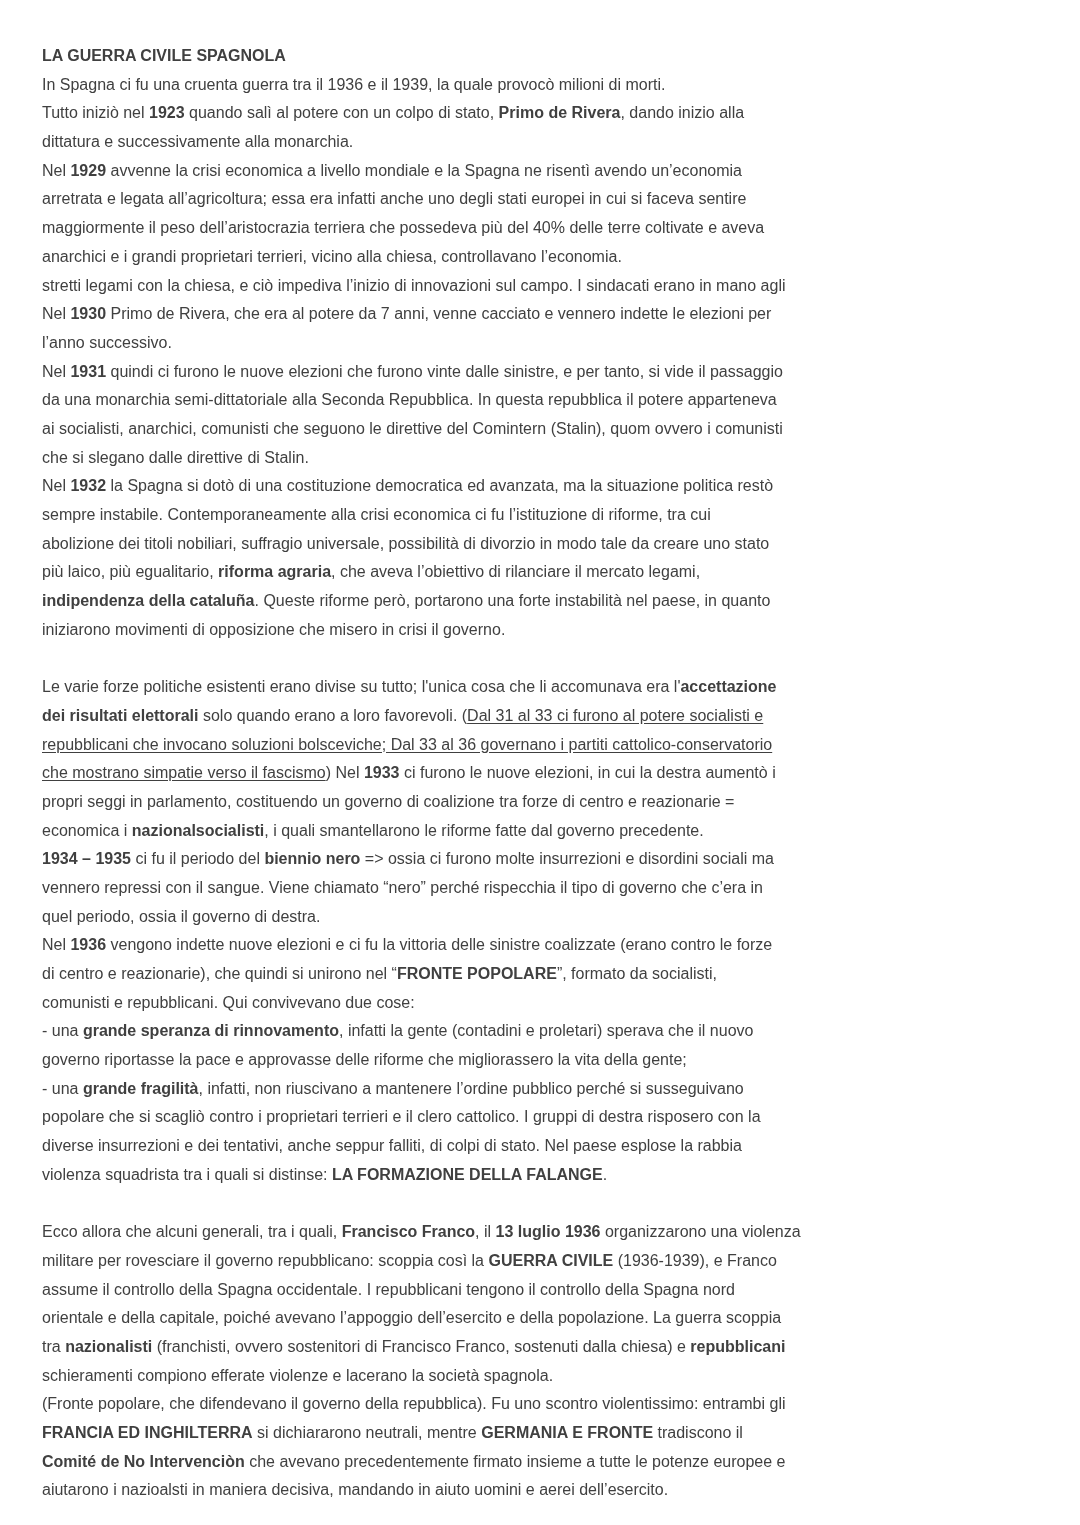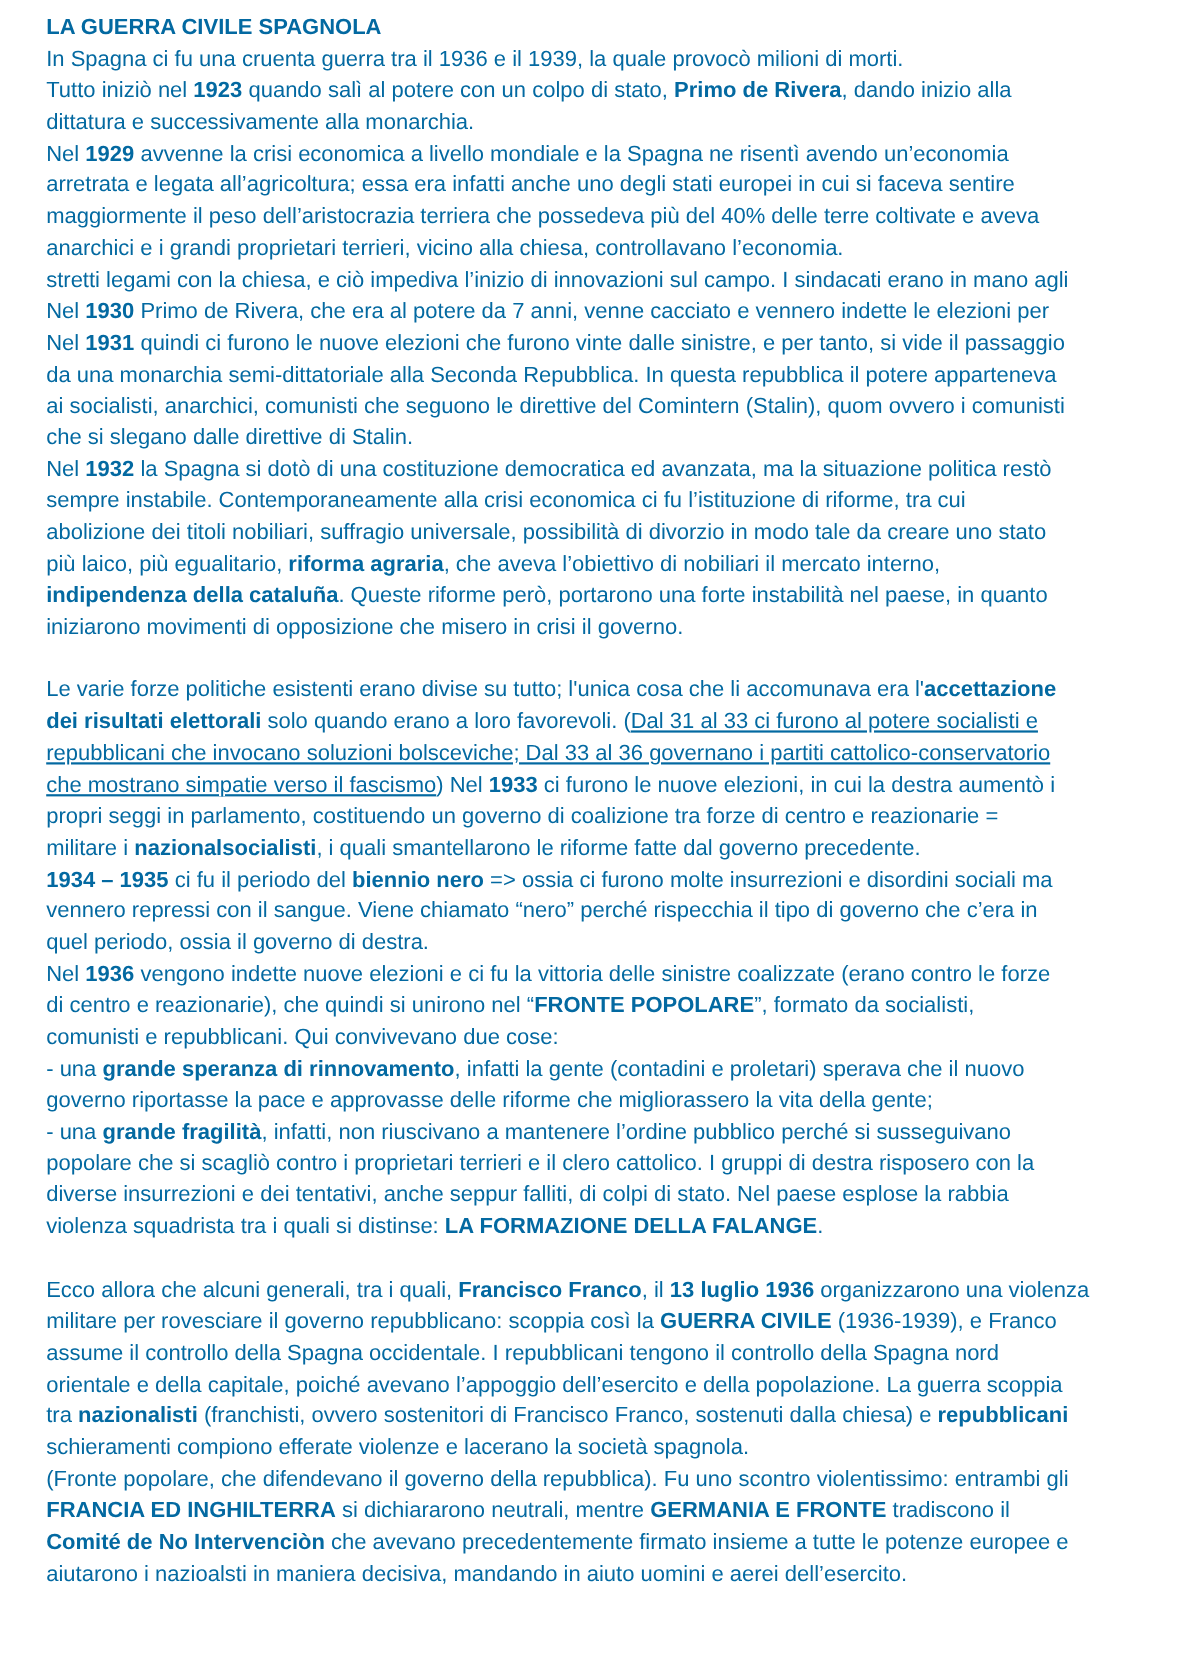--- a/index.html
+++ b/index.html
@@ -1,20 +1,20 @@
 <!DOCTYPE html>
 <html><head>
 <meta charset="utf-8">
 <style>
   html, body { margin:0; padding:0; background:#ffffff; }
   body { width:1080px; height:1525px; overflow:hidden; position:relative; }
   .page {
-    position:absolute; left:42px; top:11px; width:1030px;
+    position:absolute; left:42px; top:42px; width:1030px;
     font-family:"Liberation Sans", sans-serif;
-    font-size:20px; line-height:28.7px; color:#0369a1;
+    font-size:16px; line-height:28.7px; color:#404040;
     white-space:nowrap;
   }
   .line { display:block; height:28.7px; }
   .blank { display:block; height:28.7px; }
   b { font-weight:bold; }
   u { text-decoration:underline; text-underline-offset:2px; }
   .title { font-weight:bold; }
 </style>
 </head>
 <body>
@@ -24,37 +24,38 @@
   <div id="body-lines">
       <span class="line"><span>In Spagna ci fu una cruenta guerra tra il 1936 e il 1939, la quale provocò milioni di morti.</span></span>
       <span class="line"><span>Tutto iniziò nel </span><b>1923</b><span> quando salì al potere con un colpo di stato, </span><b>Primo de Rivera</b><span>, dando inizio alla</span></span>
       <span class="line"><span>dittatura e successivamente alla monarchia.</span></span>
       <span class="line"><span>Nel </span><b>1929</b><span> avvenne la crisi economica a livello mondiale e la Spagna ne risentì avendo un’economia</span></span>
       <span class="line"><span>arretrata e legata all’agricoltura; essa era infatti anche uno degli stati europei in cui si faceva sentire</span></span>
       <span class="line"><span>maggiormente il peso dell’aristocrazia terriera che possedeva più del 40% delle terre coltivate e aveva</span></span>
       <span class="line"><span>anarchici e i grandi proprietari terrieri, vicino alla chiesa, controllavano l’economia.</span></span>
       <span class="line"><span>stretti legami con la chiesa, e ciò impediva l’inizio di innovazioni sul campo. I sindacati erano in mano agli</span></span>
       <span class="line"><span>Nel </span><b>1930</b><span> Primo de Rivera, che era al potere da 7 anni, venne cacciato e vennero indette le elezioni per</span></span>
+      <span class="line"><span>l’anno successivo.</span></span>
       <span class="line"><span>Nel </span><b>1931</b><span> quindi ci furono le nuove elezioni che furono vinte dalle sinistre, e per tanto, si vide il passaggio</span></span>
       <span class="line"><span>da una monarchia semi-dittatoriale alla Seconda Repubblica. In questa repubblica il potere apparteneva</span></span>
       <span class="line"><span>ai socialisti, anarchici, comunisti che seguono le direttive del Comintern (Stalin), quom ovvero i comunisti</span></span>
       <span class="line"><span>che si slegano dalle direttive di Stalin.</span></span>
       <span class="line"><span>Nel </span><b>1932</b><span> la Spagna si dotò di una costituzione democratica ed avanzata, ma la situazione politica restò</span></span>
       <span class="line"><span>sempre instabile. Contemporaneamente alla crisi economica ci fu l’istituzione di riforme, tra cui</span></span>
       <span class="line"><span>abolizione dei titoli nobiliari, suffragio universale, possibilità di divorzio in modo tale da creare uno stato</span></span>
-      <span class="line"><span>più laico, più egualitario, </span><b>riforma agraria</b><span>, che aveva l’obiettivo di nobiliari il mercato interno,</span></span>
+      <span class="line"><span>più laico, più egualitario, </span><b>riforma agraria</b><span>, che aveva l’obiettivo di rilanciare il mercato legami,</span></span>
       <span class="line"><b>indipendenza della cataluña</b><span>. Queste riforme però, portarono una forte instabilità nel paese, in quanto</span></span>
       <span class="line"><span>iniziarono movimenti di opposizione che misero in crisi il governo.</span></span>
       <span class="blank"></span>
       <span class="line"><span>Le varie forze politiche esistenti erano divise su tutto; l'unica cosa che li accomunava era l'</span><b>accettazione</b></span>
       <span class="line"><b>dei risultati elettorali</b><span> solo quando erano a loro favorevoli. (</span><u>Dal 31 al 33 ci furono al potere socialisti e</u></span>
       <span class="line"><u>repubblicani che invocano soluzioni bolsceviche; Dal 33 al 36 governano i partiti cattolico-conservatorio</u></span>
       <span class="line"><u>che mostrano simpatie verso il fascismo</u><span>) Nel </span><b>1933</b><span> ci furono le nuove elezioni, in cui la destra aumentò i</span></span>
       <span class="line"><span>propri seggi in parlamento, costituendo un governo di coalizione tra forze di centro e reazionarie =</span></span>
-      <span class="line"><span>militare i </span><b>nazionalsocialisti</b><span>, i quali smantellarono le riforme fatte dal governo precedente.</span></span>
+      <span class="line"><span>economica i </span><b>nazionalsocialisti</b><span>, i quali smantellarono le riforme fatte dal governo precedente.</span></span>
       <span class="line"><b>1934 – 1935</b><span> ci fu il periodo del </span><b>biennio nero</b><span> =&gt; ossia ci furono molte insurrezioni e disordini sociali ma</span></span>
       <span class="line"><span>vennero repressi con il sangue. Viene chiamato “nero” perché rispecchia il tipo di governo che c’era in</span></span>
       <span class="line"><span>quel periodo, ossia il governo di destra.</span></span>
       <span class="line"><span>Nel </span><b>1936</b><span> vengono indette nuove elezioni e ci fu la vittoria delle sinistre coalizzate (erano contro le forze</span></span>
       <span class="line"><span>di centro e reazionarie), che quindi si unirono nel “</span><b>FRONTE POPOLARE</b><span>”, formato da socialisti,</span></span>
       <span class="line"><span>comunisti e repubblicani. Qui convivevano due cose:</span></span>
       <span class="line"><span>- una </span><b>grande speranza di rinnovamento</b><span>, infatti la gente (contadini e proletari) sperava che il nuovo</span></span>
       <span class="line"><span>governo riportasse la pace e approvasse delle riforme che migliorassero la vita della gente;</span></span>
       <span class="line"><span>- una </span><b>grande fragilità</b><span>, infatti, non riuscivano a mantenere l’ordine pubblico perché si susseguivano</span></span>
       <span class="line"><span>popolare che si scagliò contro i proprietari terrieri e il clero cattolico. I gruppi di destra risposero con la</span></span>

